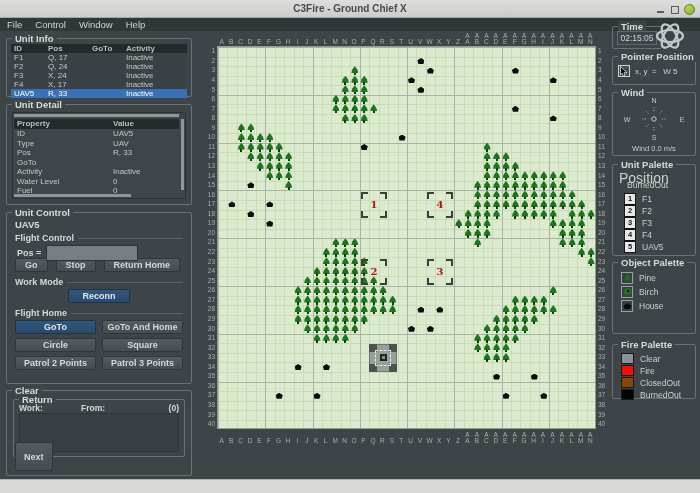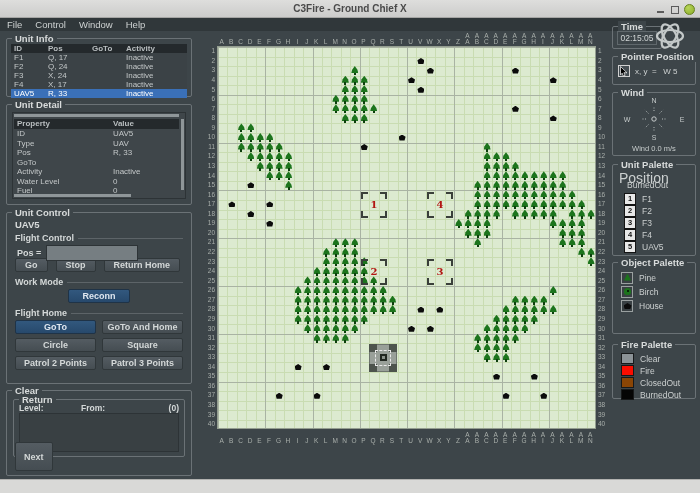--- a/index.html
+++ b/index.html
@@ -267,21 +267,21 @@
       <div class="btn fmb">Patrol 2 Points</div>
       <div class="btn fmb">Patrol 3 Points</div>
     </div>
 </div>
 
 <div class="group" id="mail">
   <span class="gt">Clear</span>
   <div id="viewer">
     <span class="gt">Return</span>
     <div id="mv-head">
-      <span id="mv-time" class="mvh">Level:</span>
+      <span id="mv-time" class="mvh">Work:</span>
       <span id="mv-from" class="mvh">From:</span>
       <span id="mv-count" class="mvh">(0)</span>
     </div>
     <div id="mv-list"></div>
   </div>
   <div class="btn" id="next-btn">Next</div>
 </div>
 
 <div id="map-wrap">
   <div id="cols-top" style="position: absolute; left: 0px; top: 1px; width: 404px; height: 13px;">

